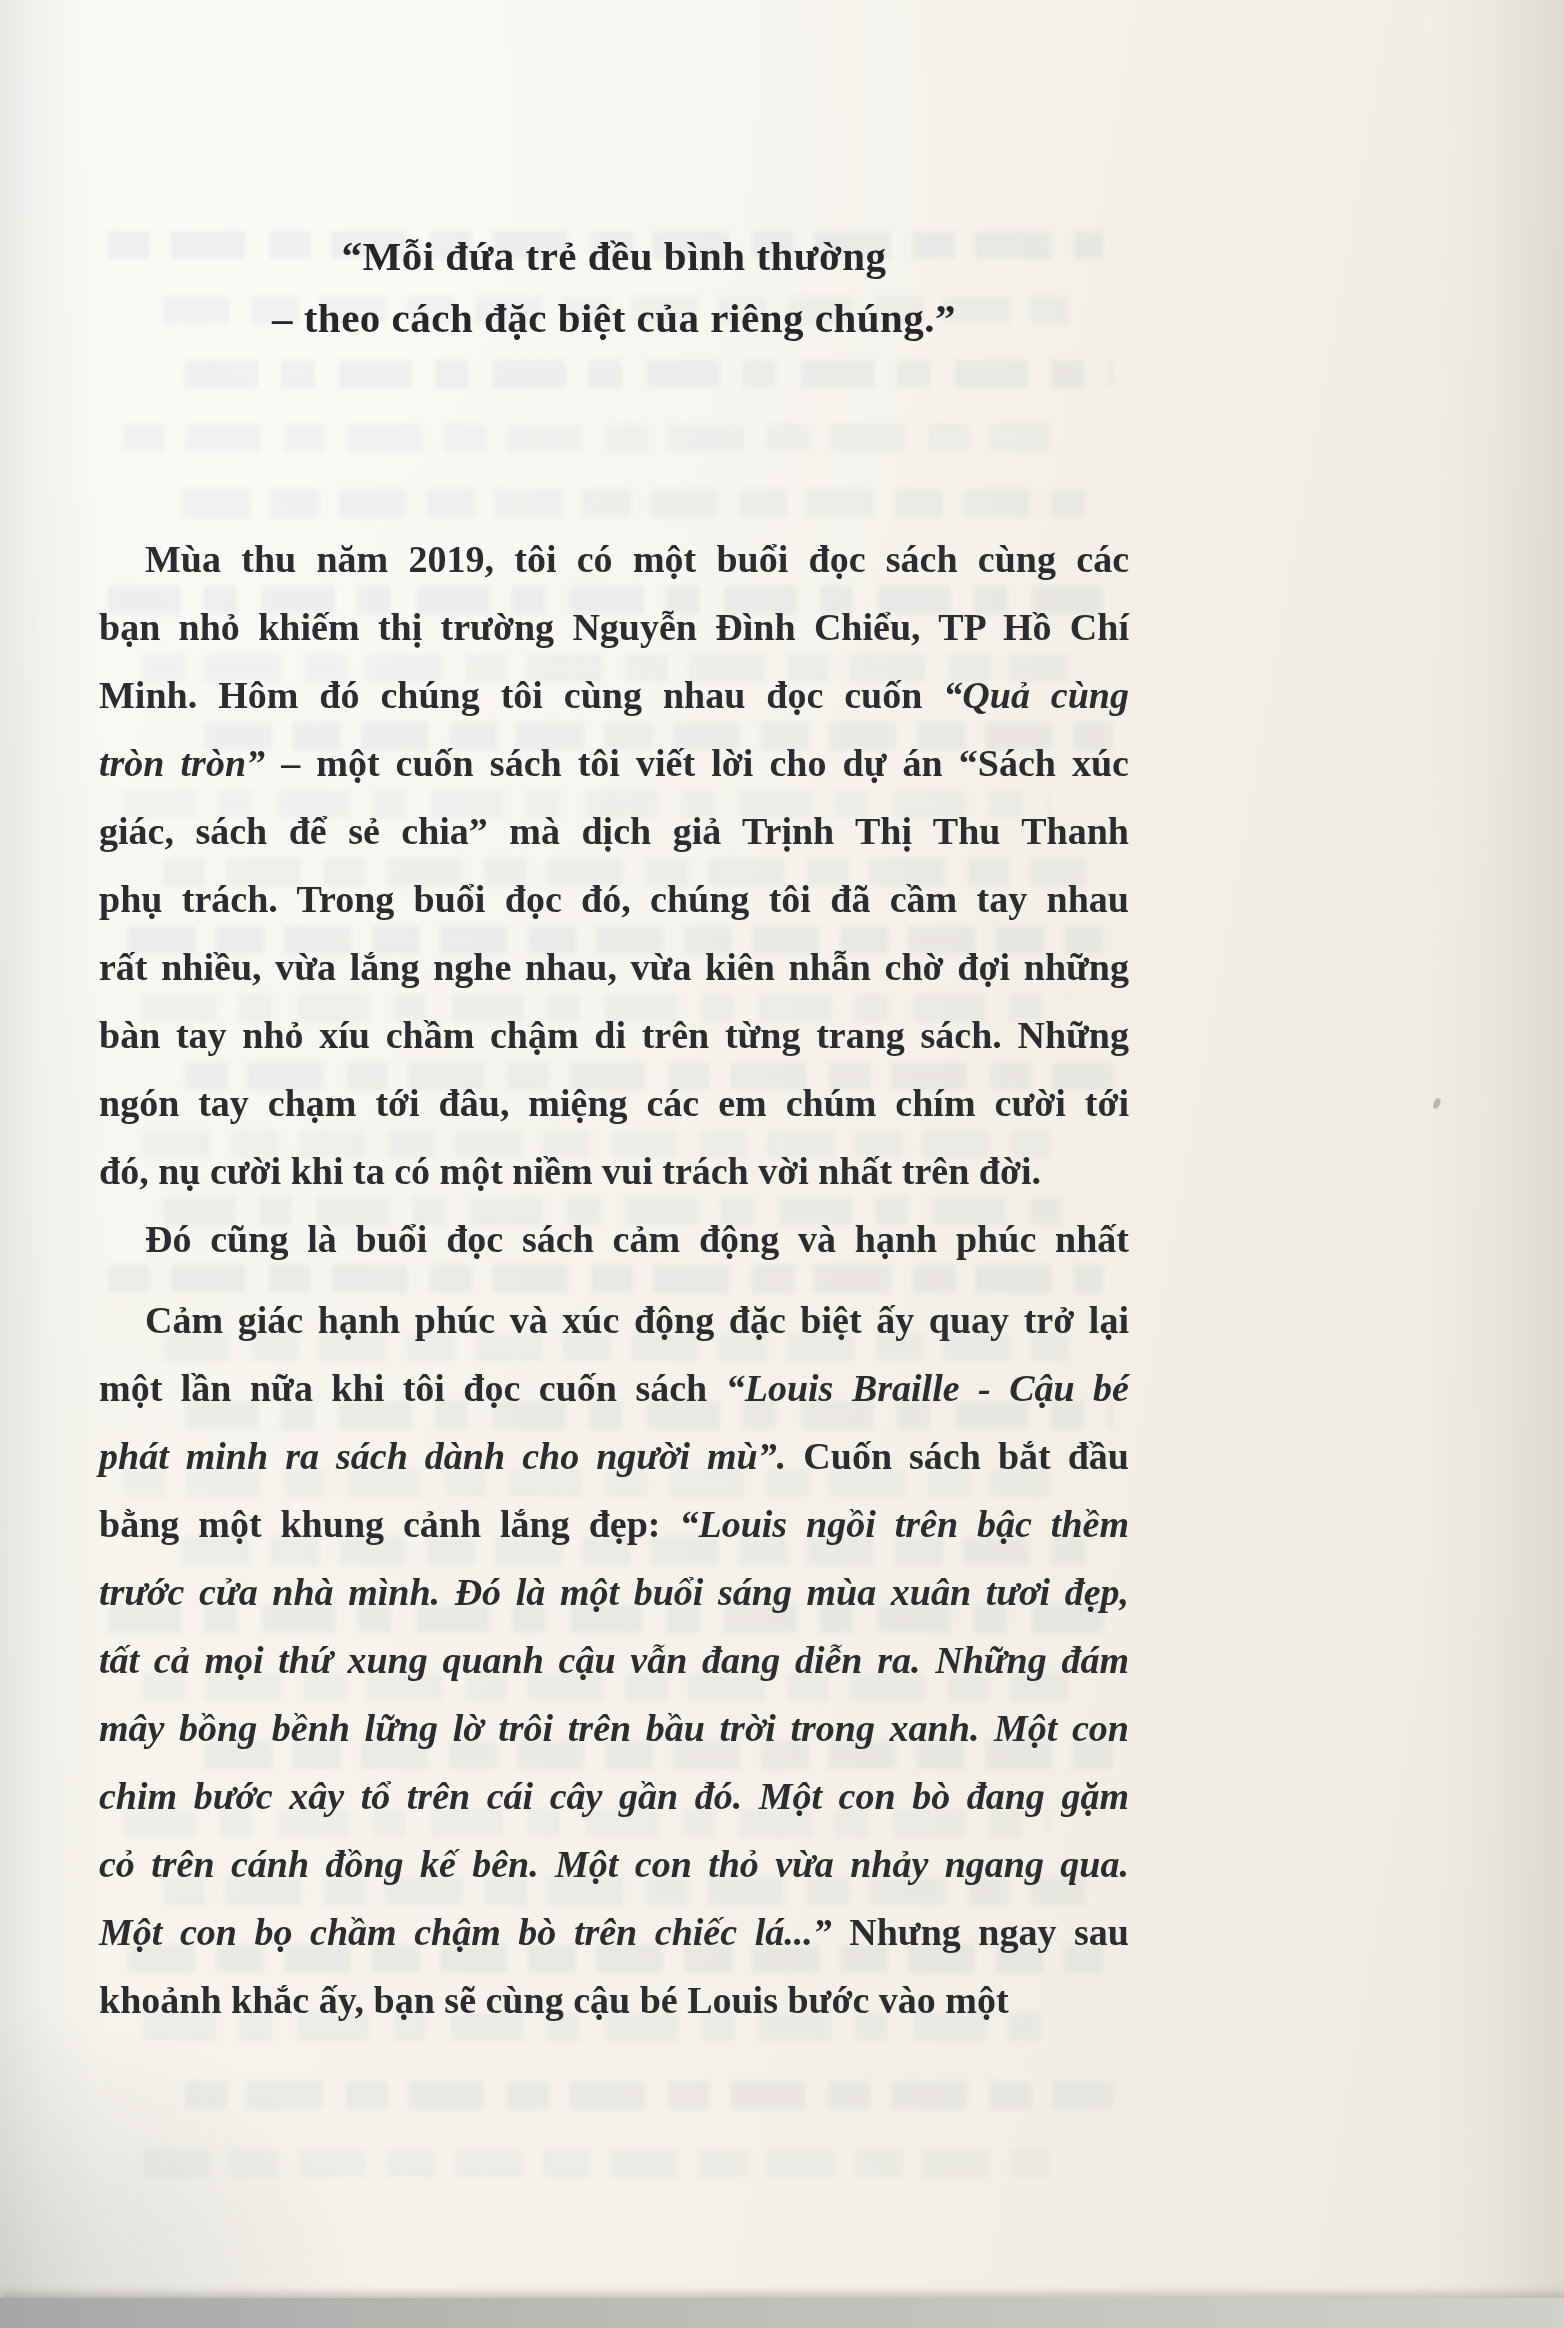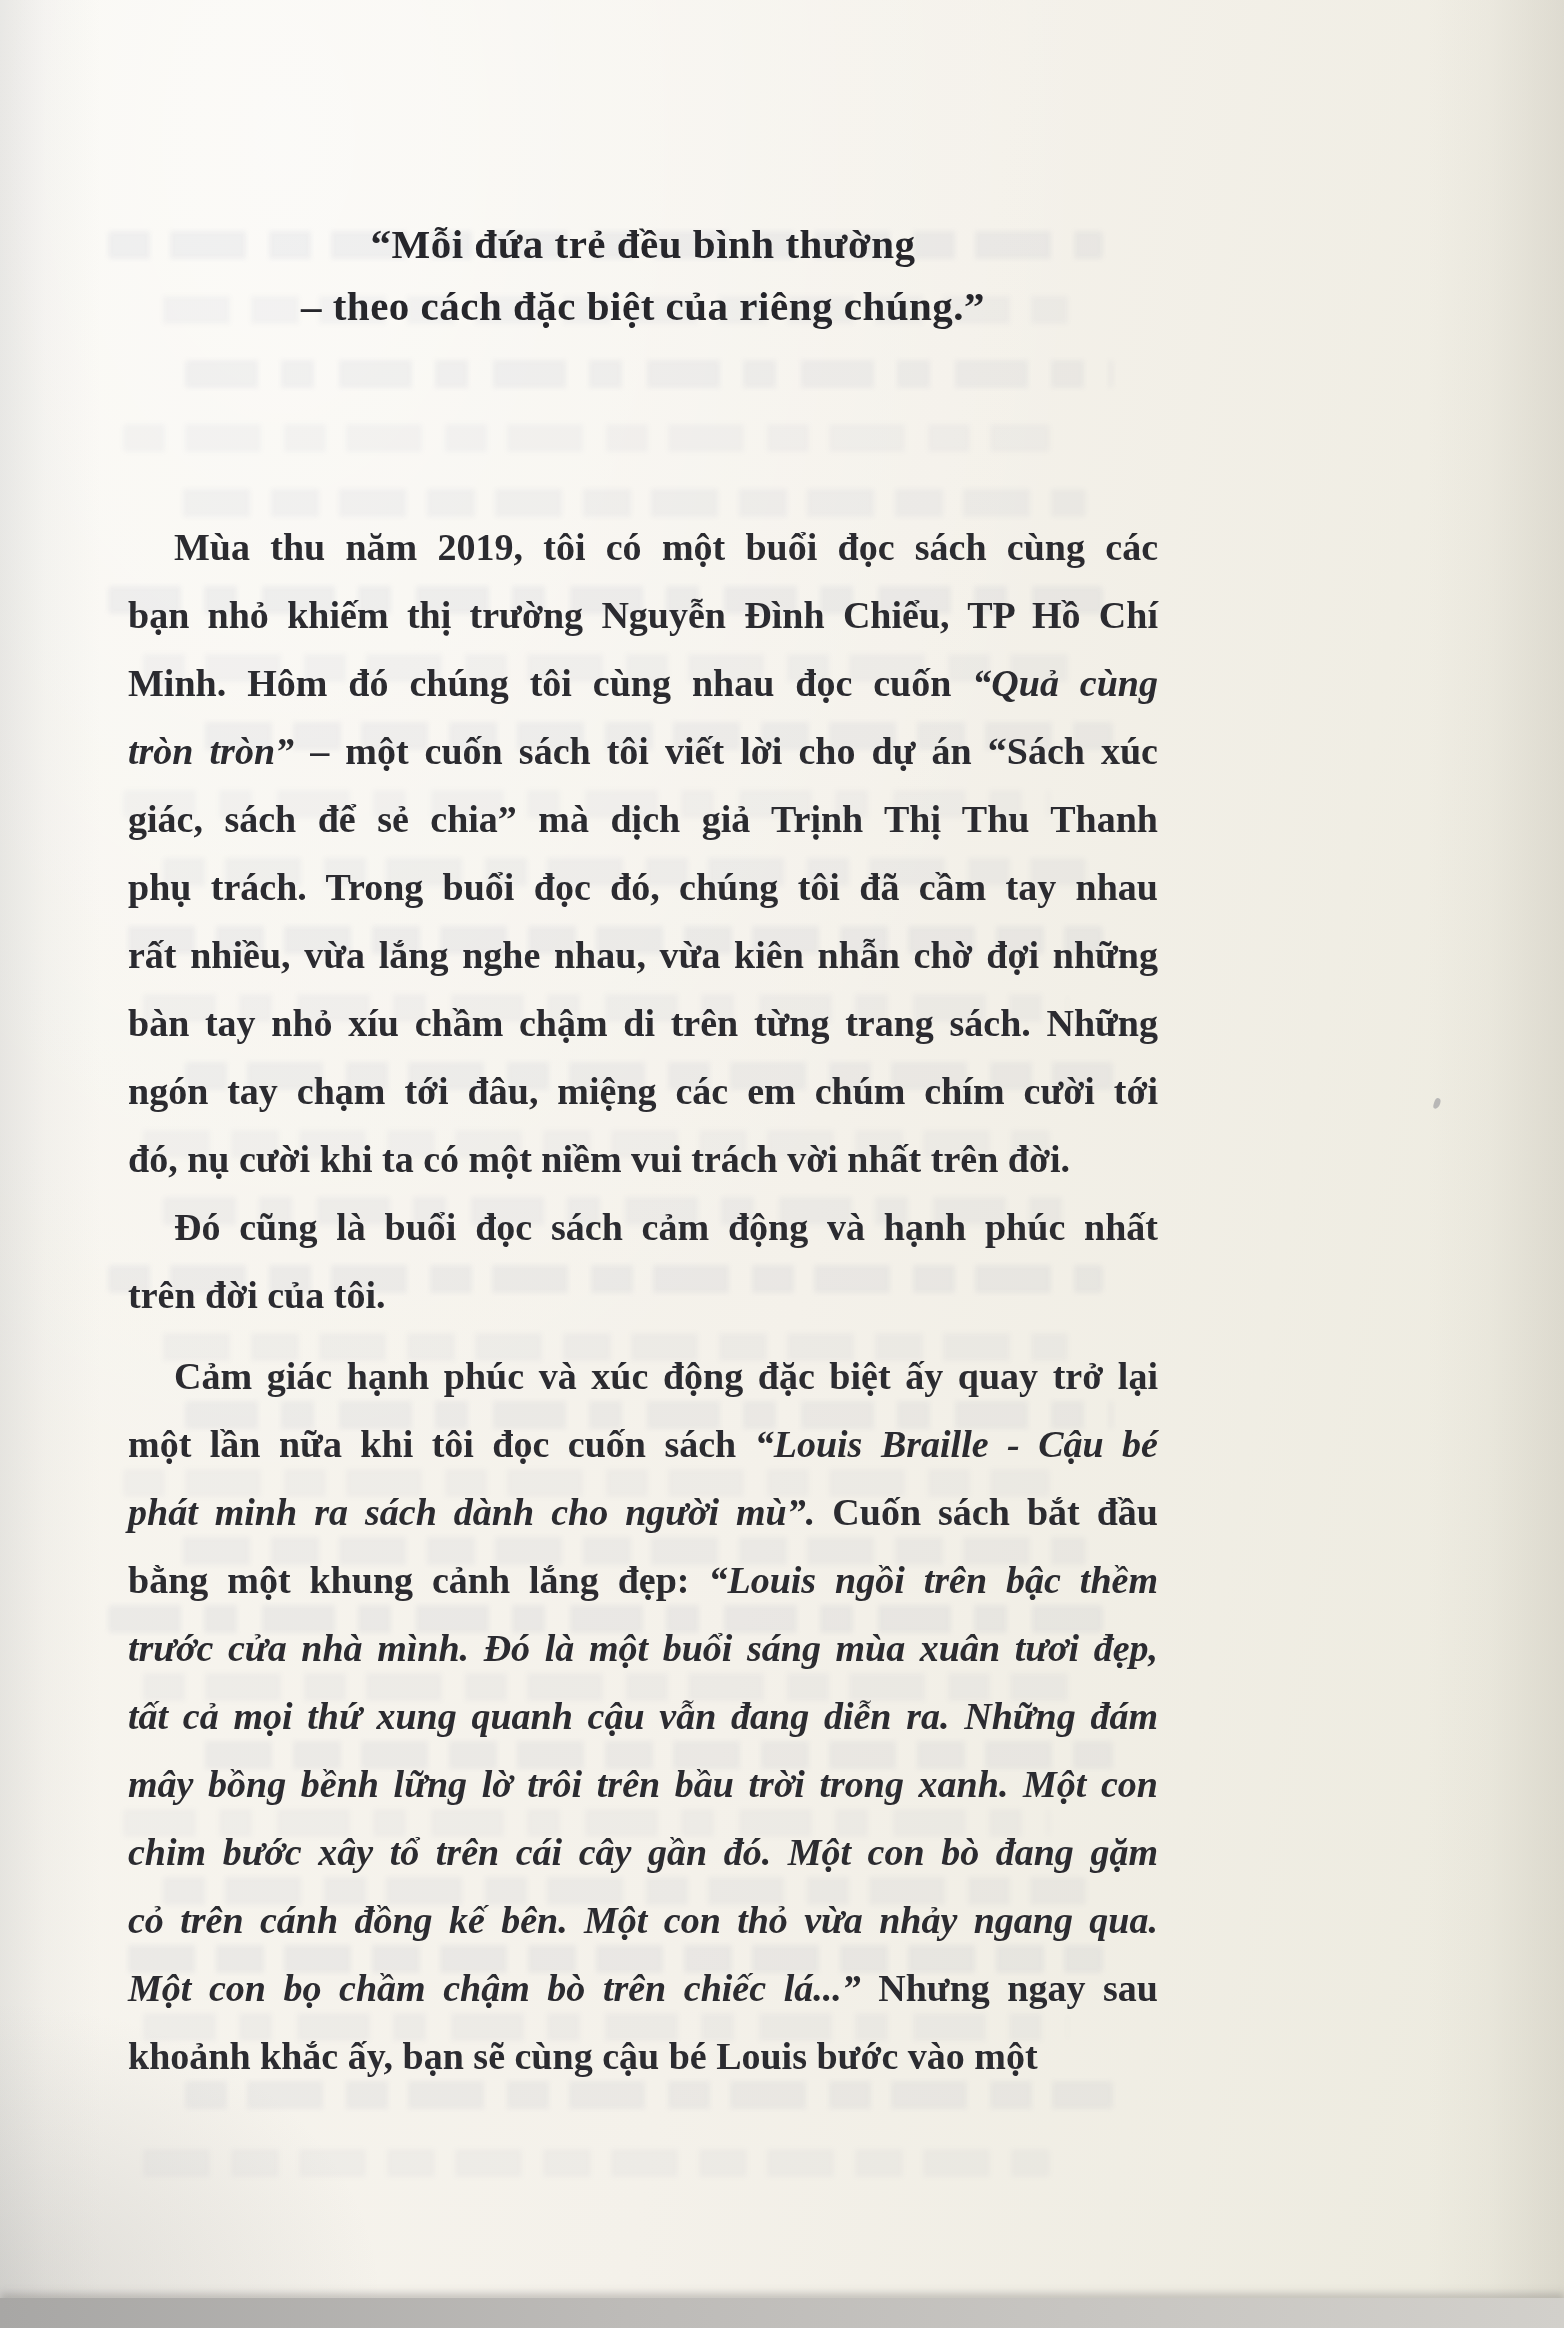--- a/index.html
+++ b/index.html
@@ -36,21 +36,21 @@
   .speck{
     position:absolute;left:1434px;top:1098px;width:6.4px;height:11px;
     background:#8d8d93;border-radius:50% 50% 60% 40%;opacity:.55;transform:rotate(18deg);
   }
   
   .bleed-layer{position:absolute;left:0;top:0;width:1565px;height:2329px;pointer-events:none;}
   .bleed-row{
     position:absolute;height:27.5px;filter:blur(2.8px);border-radius:3.7px;
   }
   
-  .page-content{position:absolute;left:99px;top:0;width:1030px;margin-left:29px;}
+  .page-content{position:absolute;left:99px;top:12px;width:1030px;}
   .heading{
     margin:213px 0 0 0;padding:0;
     font-size:41px;line-height:62px;font-weight:bold;
     color:#26262b;text-align:center;letter-spacing:0.5px;
   }
   .heading .hline{display:block;}
   .body-text{margin-top:176px;color:#2b2b30;}
   .para{margin:0;font-weight:bold;}
   .para.extra-gap{margin-top:13px;}
   .line{
@@ -112,21 +112,20 @@
           <div class="line"><span class="seg it">tròn tròn”</span><span class="seg"> – một cuốn sách tôi viết lời cho dự án “Sách xúc</span></div>
           <div class="line"><span class="seg">giác, sách để sẻ chia” mà dịch giả Trịnh Thị Thu Thanh</span></div>
           <div class="line"><span class="seg">phụ trách. Trong buổi đọc đó, chúng tôi đã cầm tay nhau</span></div>
           <div class="line"><span class="seg">rất nhiều, vừa lắng nghe nhau, vừa kiên nhẫn chờ đợi những</span></div>
           <div class="line"><span class="seg">bàn tay nhỏ xíu chầm chậm di trên từng trang sách. Những</span></div>
           <div class="line"><span class="seg">ngón tay chạm tới đâu, miệng các em chúm chím cười tới</span></div>
           <div class="line last"><span class="seg">đó, nụ cười khi ta có một niềm vui trách vời nhất trên đời.</span></div>
         </div>
         <div class="para">
           <div class="line indent"><span class="seg">Đó cũng là buổi đọc sách cảm động và hạnh phúc nhất</span></div>
-          <div class="line last"><span class="seg">trên đời của tôi.</span></div>
         </div>
         <div class="para extra-gap">
           <div class="line indent"><span class="seg">Cảm giác hạnh phúc và xúc động đặc biệt ấy quay trở lại</span></div>
           <div class="line"><span class="seg">một lần nữa khi tôi đọc cuốn sách </span><span class="seg it">“Louis Braille - Cậu bé</span></div>
           <div class="line"><span class="seg it">phát minh ra sách dành cho người mù”.</span><span class="seg"> Cuốn sách bắt đầu</span></div>
           <div class="line"><span class="seg">bằng một khung cảnh lắng đẹp: </span><span class="seg it">“Louis ngồi trên bậc thềm</span></div>
           <div class="line"><span class="seg it">trước cửa nhà mình. Đó là một buổi sáng mùa xuân tươi đẹp,</span></div>
           <div class="line"><span class="seg it">tất cả mọi thứ xung quanh cậu vẫn đang diễn ra. Những đám</span></div>
           <div class="line"><span class="seg it">mây bồng bềnh lững lờ trôi trên bầu trời trong xanh. Một con</span></div>
           <div class="line"><span class="seg it">chim bước xây tổ trên cái cây gần đó. Một con bò đang gặm</span></div>

